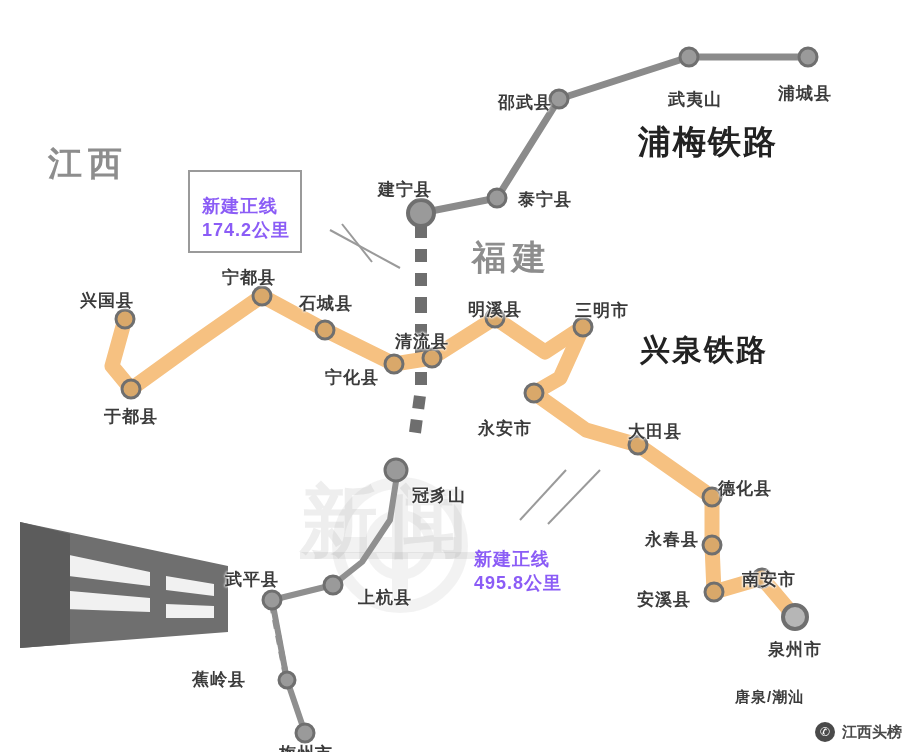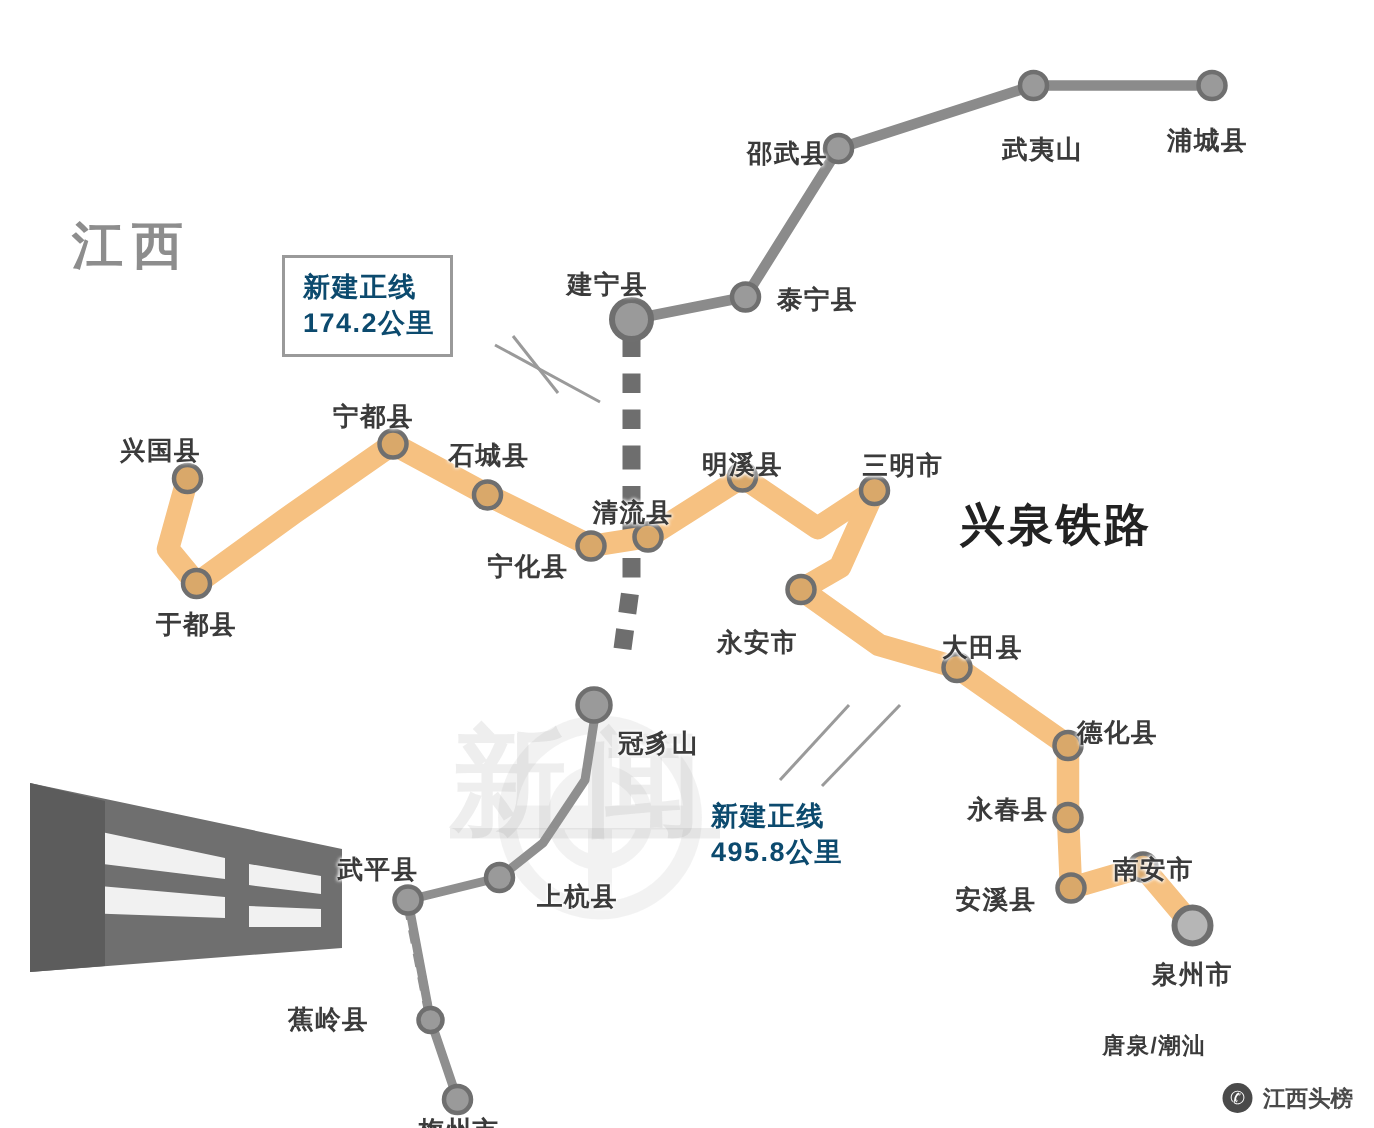--- a/index.html
+++ b/index.html
@@ -36,24 +36,24 @@
     color:#222;
     font-weight:700;
     letter-spacing:2px;
     white-space:nowrap;
   }
   .railname.big{font-size:30px;}
   .callout{
     position:absolute;
     border:2px solid #9a9a9a;
     background:rgba(255,255,255,0.82);
-    color:#0c4a6e;
+    color:#8b5cf6;
     font-size:18px;
     line-height:1.35;
-    padding:7px 10px 8px 12px;
+    padding:22px 10px 8px 12px;
     letter-spacing:1px;
     white-space:nowrap;
     font-weight:600;
   }
   .callout.noborder{border:none;background:transparent;}
   .wm{
     position:absolute;
     font-size:78px;
     font-weight:700;
     color:rgba(150,150,150,0.16);
@@ -162,21 +162,23 @@
       <polygon points="36,588 150,598 150,612 36,608" fill="#ffffff" opacity="0.9"></polygon>
       <polygon points="166,576 214,584 214,596 166,590" fill="#ffffff" opacity="0.9"></polygon>
       <polygon points="166,604 214,606 214,618 166,618" fill="#ffffff" opacity="0.9"></polygon>
       <polygon points="20,522 70,534 70,644 20,648" fill="#5c5c5c"></polygon>
     </g>
   </svg>
 
   <div class="wm" style="left:300px;top:470px;">新闻</div>
 
   <div class="province" style="left:48px;top:141px;">江西</div>
-
+  <div class="province" style="left:472px;top:235px;">福建</div>
+
+  <div class="railname" style="left:638px;top:120px;">浦梅铁路</div>
   <div class="railname big" style="left:640px;top:330px;">兴泉铁路</div>
 
   <div class="callout" style="left:188px;top:170px;">
     <div>新建正线</div>
     <div>174.2公里</div>
   </div>
   <div class="callout noborder" style="left:462px;top:525px;">
     <div>新建正线</div>
     <div>495.8公里</div>
   </div>

